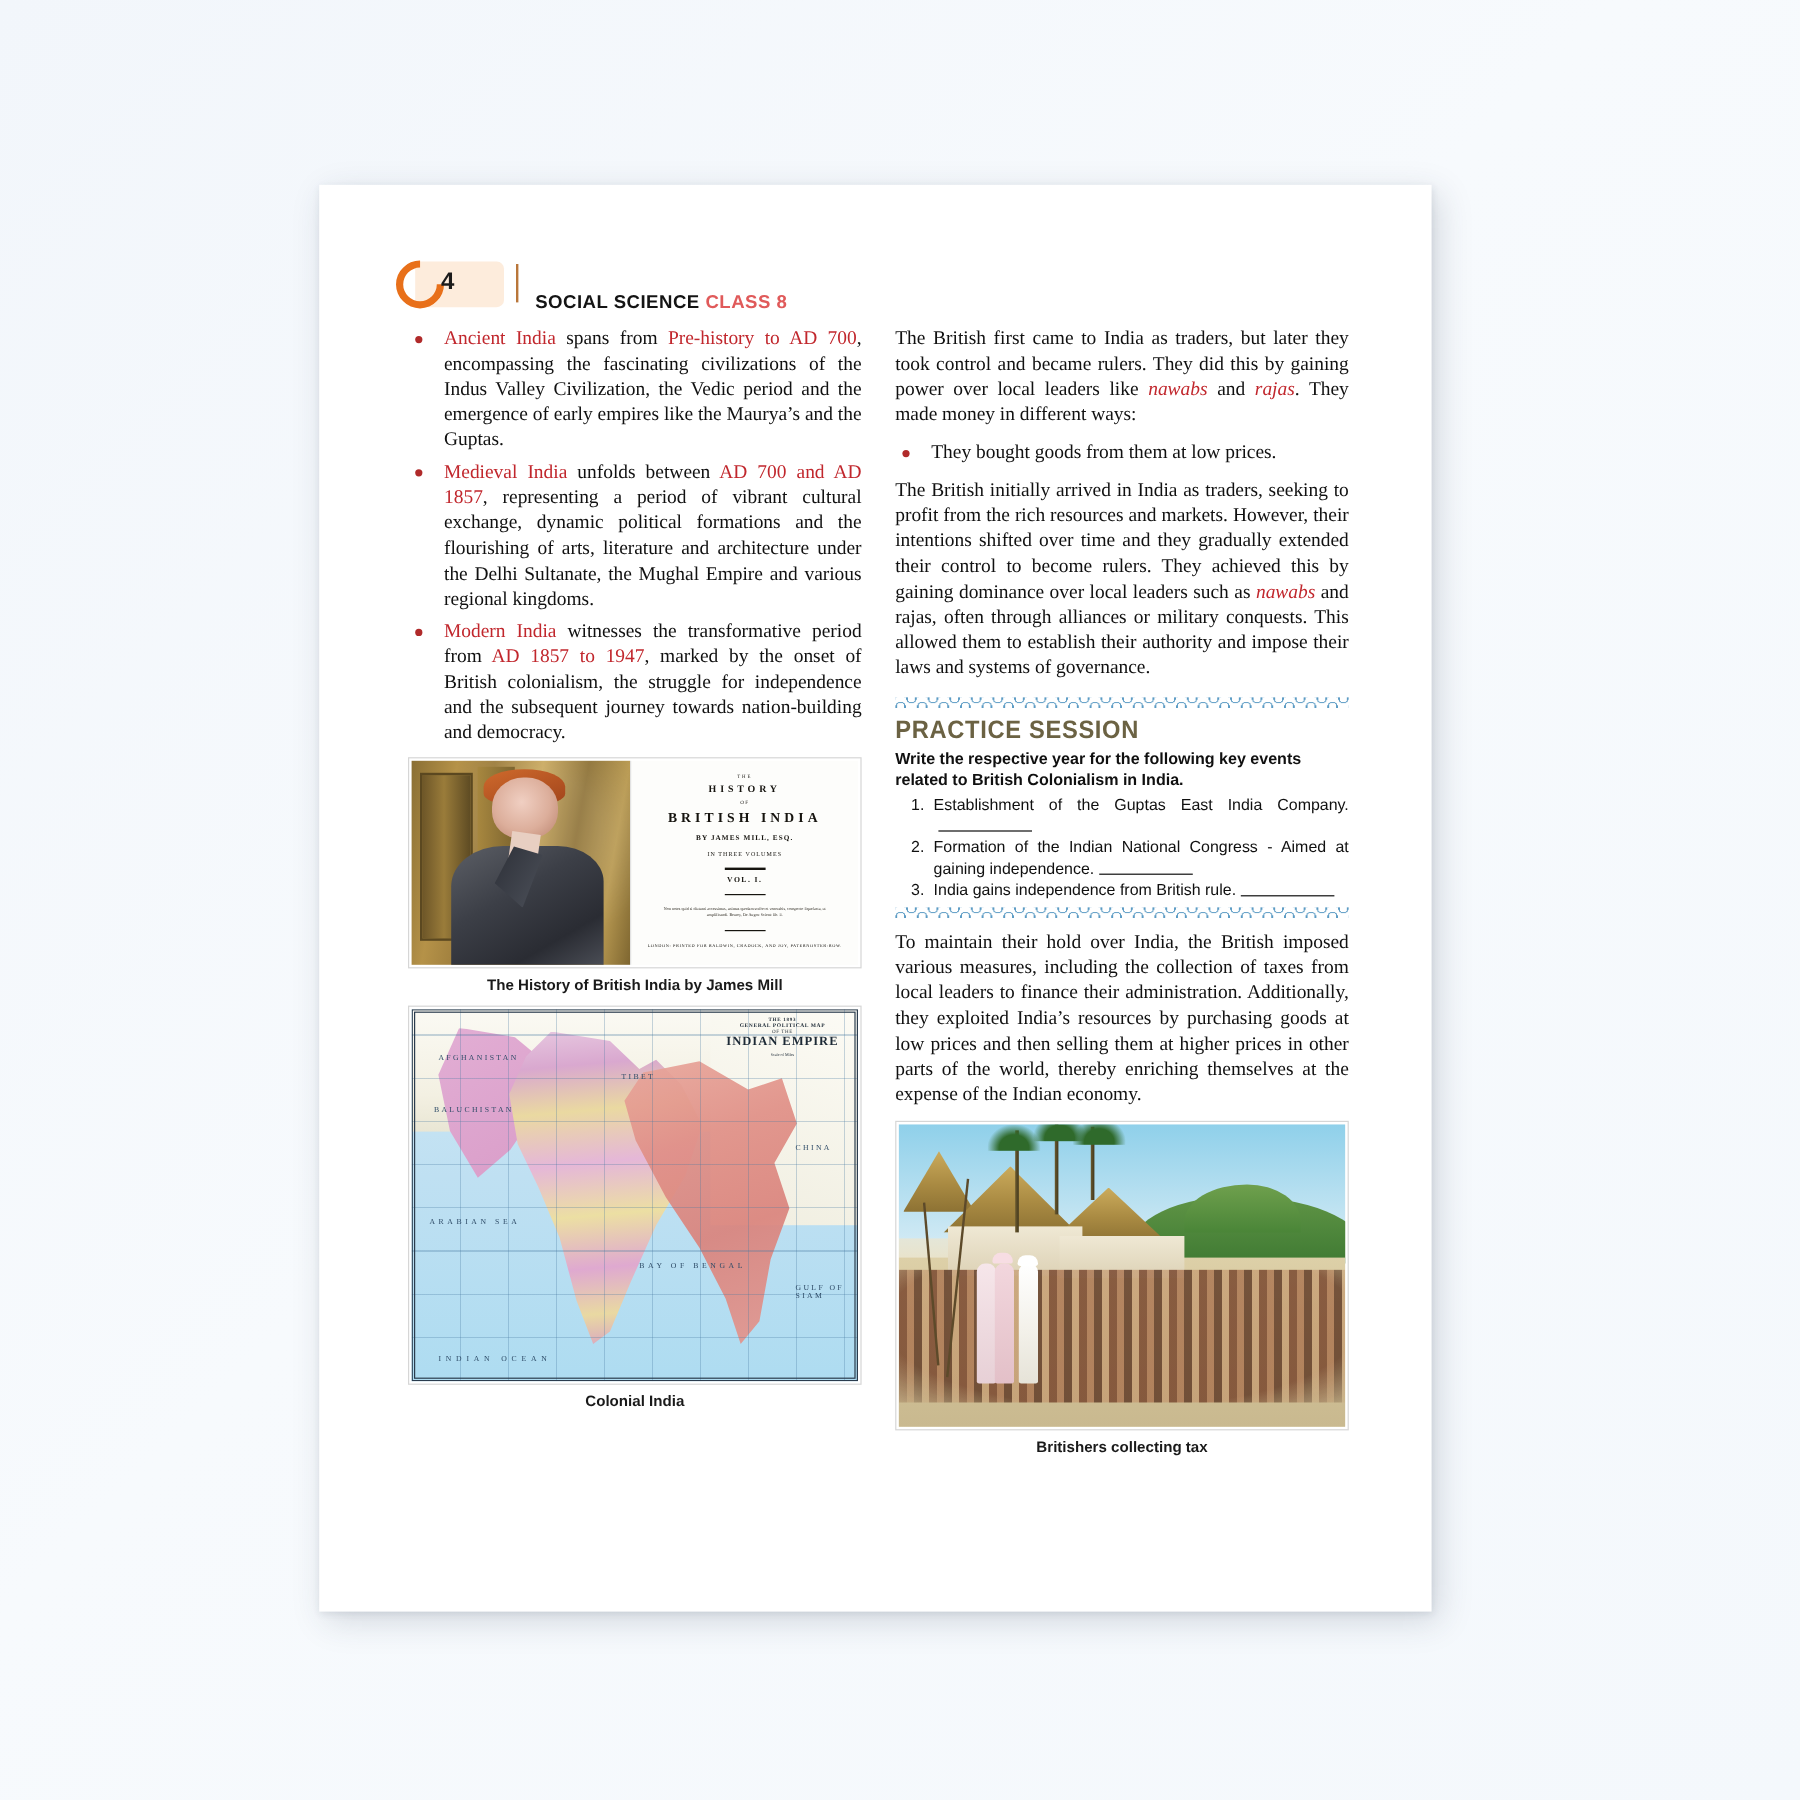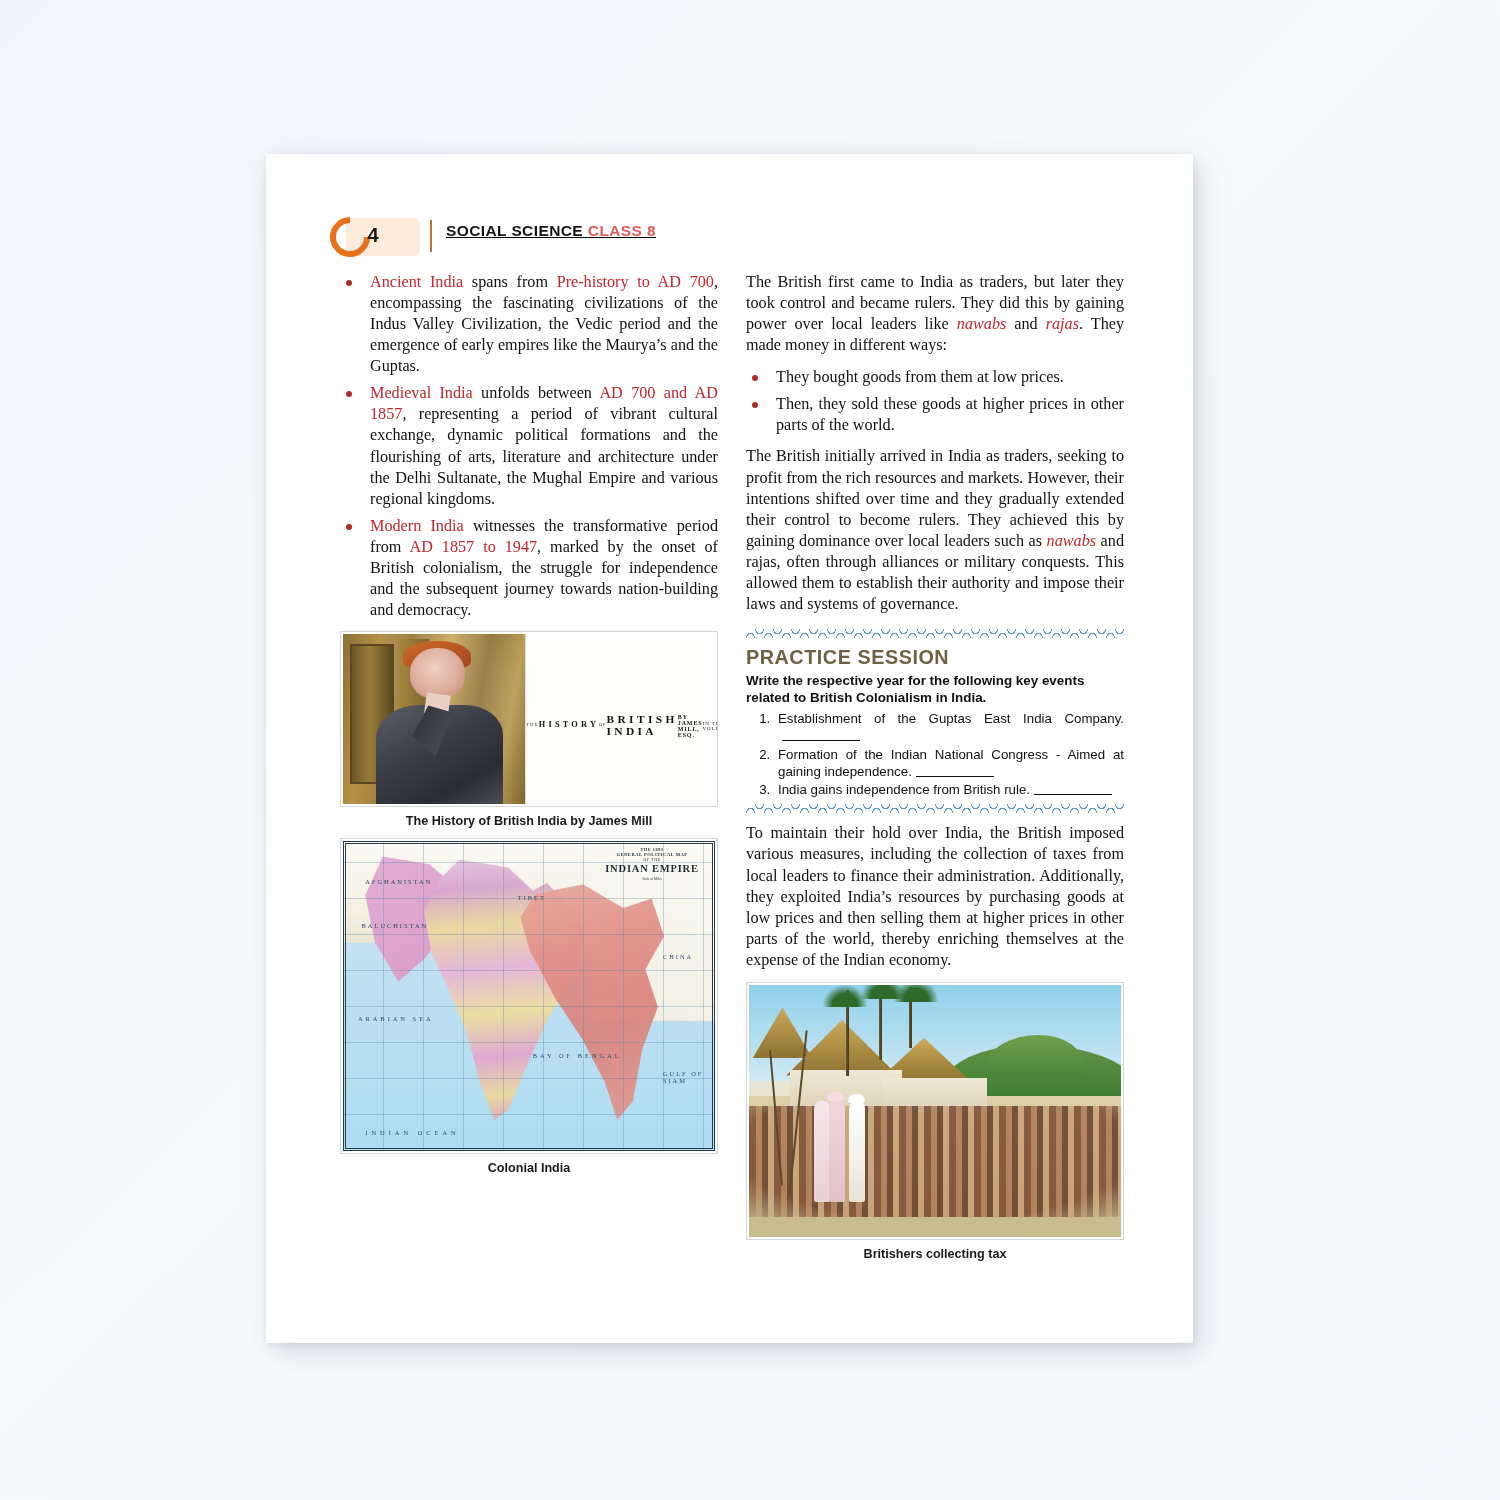--- a/index.html
+++ b/index.html
@@ -54,26 +54,25 @@
     width: 30px; text-align: center;
     font-family: "Liberation Sans", sans-serif;
     font-weight: bold; font-size: 20px; color: #1b1b1b;
   }
   .pg-divider {
     position: absolute; left: 90px; top: 2px;
     width: 2px; height: 32px;
     background: #b9763a;
   }
   .pg-title {
-    position: absolute; left: 106px; top: 4px;
+    position: absolute; left: 106px; top: 26px;
     font-family: "Liberation Sans", sans-serif;
     font-weight: bold; font-size: 15.5px;
     letter-spacing: 0.4px;
     white-space: nowrap;
-    text-decoration: underline;
   }
   .pg-title .subject { color: #141414; }
   .pg-title .klass { color: #e05a5a; }
 
   
   .cols { display: flex; gap: 28px; }
   .col { width: 378px; }
 
   p.body, li.body {
     font-family: "Liberation Serif", serif;
@@ -175,21 +174,21 @@
     position: absolute; left: 38%; top: 42%;
     width: 22%; height: 30%;
     background: linear-gradient(120deg,#2d3038,#4c5059);
     clip-path: polygon(40% 0, 100% 14%, 58% 100%, 0 60%);
   }
   .book-title {
     width: 51%;
     background: #fdfdfb;
     position: relative;
     border-left: 1px solid #e2e2e2;
-    display: flex; flex-direction: row;
+    display: flex; flex-direction: column;
     align-items: center; justify-content: flex-start;
     padding-top: 6px;
     font-family: "Liberation Serif", serif;
     color: #16140f;
   }
   .bt-the { font-size: 4px; letter-spacing: 1.6px; margin-top: 4px; }
   .bt-h1 { font-size: 8.3px; letter-spacing: 3.2px; font-weight: bold; margin-top: 4px; }
   .bt-of { font-size: 4.2px; letter-spacing: 1px; margin-top: 4px; }
   .bt-h2 { font-size: 11.4px; letter-spacing: 3.4px; font-weight: bold; margin-top: 5px; }
   .bt-by { font-size: 6px; letter-spacing: 0.9px; font-weight: bold; margin-top: 8px; }
@@ -497,21 +496,20 @@
         </div>
 
         <div class="col">
 
           <p class="body">
             <span>The British first came to India as traders, but later they took control and became rulers. They did this by gaining power over local leaders like </span><span class="red-i">nawabs</span><span> and </span><span class="red-i">rajas</span><span>. They made money in different ways:</span>
           </p>
 
           <ul class="bullets">
             <li>They bought goods from them at low prices.</li>
-            <li>Then, they sold these goods at higher prices in other parts of the world.</li>
           </ul>
 
           <p class="body">
             <span>The British initially arrived in India as traders, seeking to profit from the rich resources and markets. However, their intentions shifted over time and they gradually extended their control to become rulers. They achieved this by gaining dominance over local leaders such as </span><span class="red-i">nawabs</span><span> and rajas, often through alliances or military conquests. This allowed them to establish their authority and impose their laws and systems of governance.</span>
           </p>
 
           <div class="practice">
             <div class="wave"></div>
             <h3 class="practice-title">PRACTICE SESSION</h3>
             <p class="practice-lead">Write the respective year for the following key events related to British Colonialism in India.</p>

